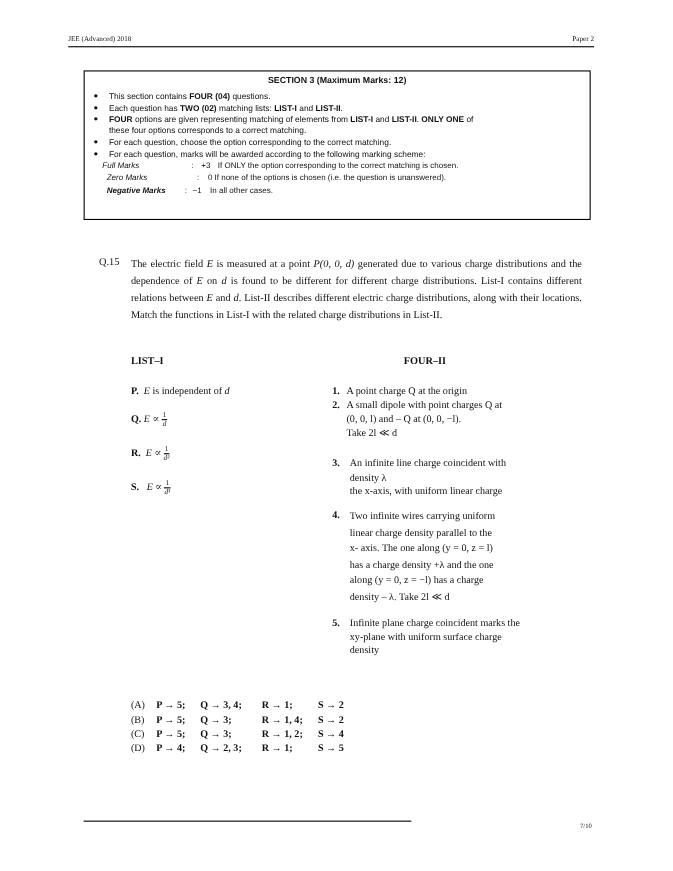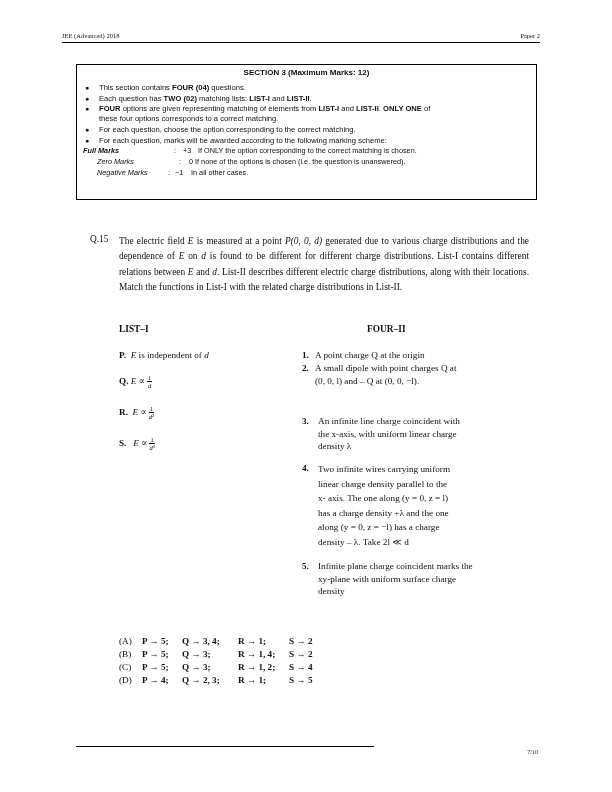--- a/index.html
+++ b/index.html
@@ -74,31 +74,31 @@
   <div class="bul" style="top:60px;">
     <span class="dot">●</span>
     <span class="txt">For each question, choose the option corresponding to the correct matching.</span>
   </div>
 
   <div class="bul" style="top:70.5px;">
     <span class="dot">●</span>
     <span class="txt">For each question, marks will be awarded according to the following marking scheme:</span>
   </div>
 
-  <div class="mk" style="left:6px; top:81px;font-weight:bold;"><i>Full Marks</i></div>
+  <div class="mk" style="left:16px; top:81px;"><i>Full Marks</i></div>
   <div class="mk" style="left:97px; top:81px;">:</div>
   <div class="mk" style="left:106px; top:81px;">+3</div>
   <div class="mk" style="left:121px; top:81px;">If ONLY the option corresponding to the correct matching is chosen.</div>
 
   <div class="mk" style="left:20px; top:92px;"><i>Zero Marks</i></div>
   <div class="mk" style="left:102px; top:92px;">:</div>
   <div class="mk" style="left:112px; top:92px;">0</div>
   <div class="mk" style="left:118px; top:92px;">If none of the options is chosen (i.e. the question is unanswered).</div>
 
-  <div class="mk" style="left:20px; top:103px;"><i>Negative Marks</i></div>
+  <div class="mk" style="left:20px; top:103px;font-weight:bold;"><i>Negative Marks</i></div>
   <div class="mk" style="left:91px; top:103px;">:</div>
   <div class="mk" style="left:98px; top:103px;">−1</div>
   <div class="mk" style="left:114px; top:103px;">In all other cases.</div>
 </div>
 
 <div class="abs serif qnum">Q.15</div>
 <div class="abs serif qtext"><span>The electric field </span><i>E</i><span> is measured at a point </span><i>P(0, 0, d)</i><span> generated due to various charge distributions and the dependence of </span><i>E</i><span> on </span><i>d</i><span> is found to be different for different charge distributions. List-I contains different relations between </span><i>E</i><span> and </span><i>d</i><span>. List-II describes different electric charge distributions, along with their locations. Match the functions in List-I with the related charge distributions in List-II.</span></div>
 
 <div class="abs serif lhead" style="left:119px; top:324px;">LIST–I</div>
 
@@ -123,29 +123,30 @@
 <div class="abs serif l2" style="left:302px; top:349px;">
   <span class="n">1.</span>
   <span class="t"><span>A point charge Q at the origin</span></span>
 </div>
 
 <div class="abs serif l2" style="left:302px; top:362px;">
   <span class="n">2.</span>
   <span class="t">
     <span style="display:block">A small dipole with point charges Q at</span>
     <span style="display:block">(0, 0, l) and – Q at  (0, 0, −l).</span>
+    <span style="display:block">Take  2l ≪ d</span>
   </span>
 </div>
 
 <div class="abs serif l2" style="left:302px; top:415px;">
   <span class="n">3.</span>
   <span class="t" style="left:16px;">
     <span style="display:block">An infinite line charge coincident with</span>
+    <span style="display:block">density λ</span>
     <span style="display:block">the x-axis, with uniform linear charge</span>
-    <span style="display:block">density λ</span>
   </span>
 </div>
 
 <div class="abs serif l2" style="left:302px; top:462px;">
   <span class="n">4.</span>
   <span class="t" style="left:16px; line-height:14.6px;">
     <span style="display:block">Two infinite wires carrying uniform</span>
     <span style="display:block">linear charge density parallel to the</span>
     <span style="display:block">x- axis. The  one  along (y = 0,  z = l)</span>
     <span style="display:block">has a charge  density +λ  and the one</span>

